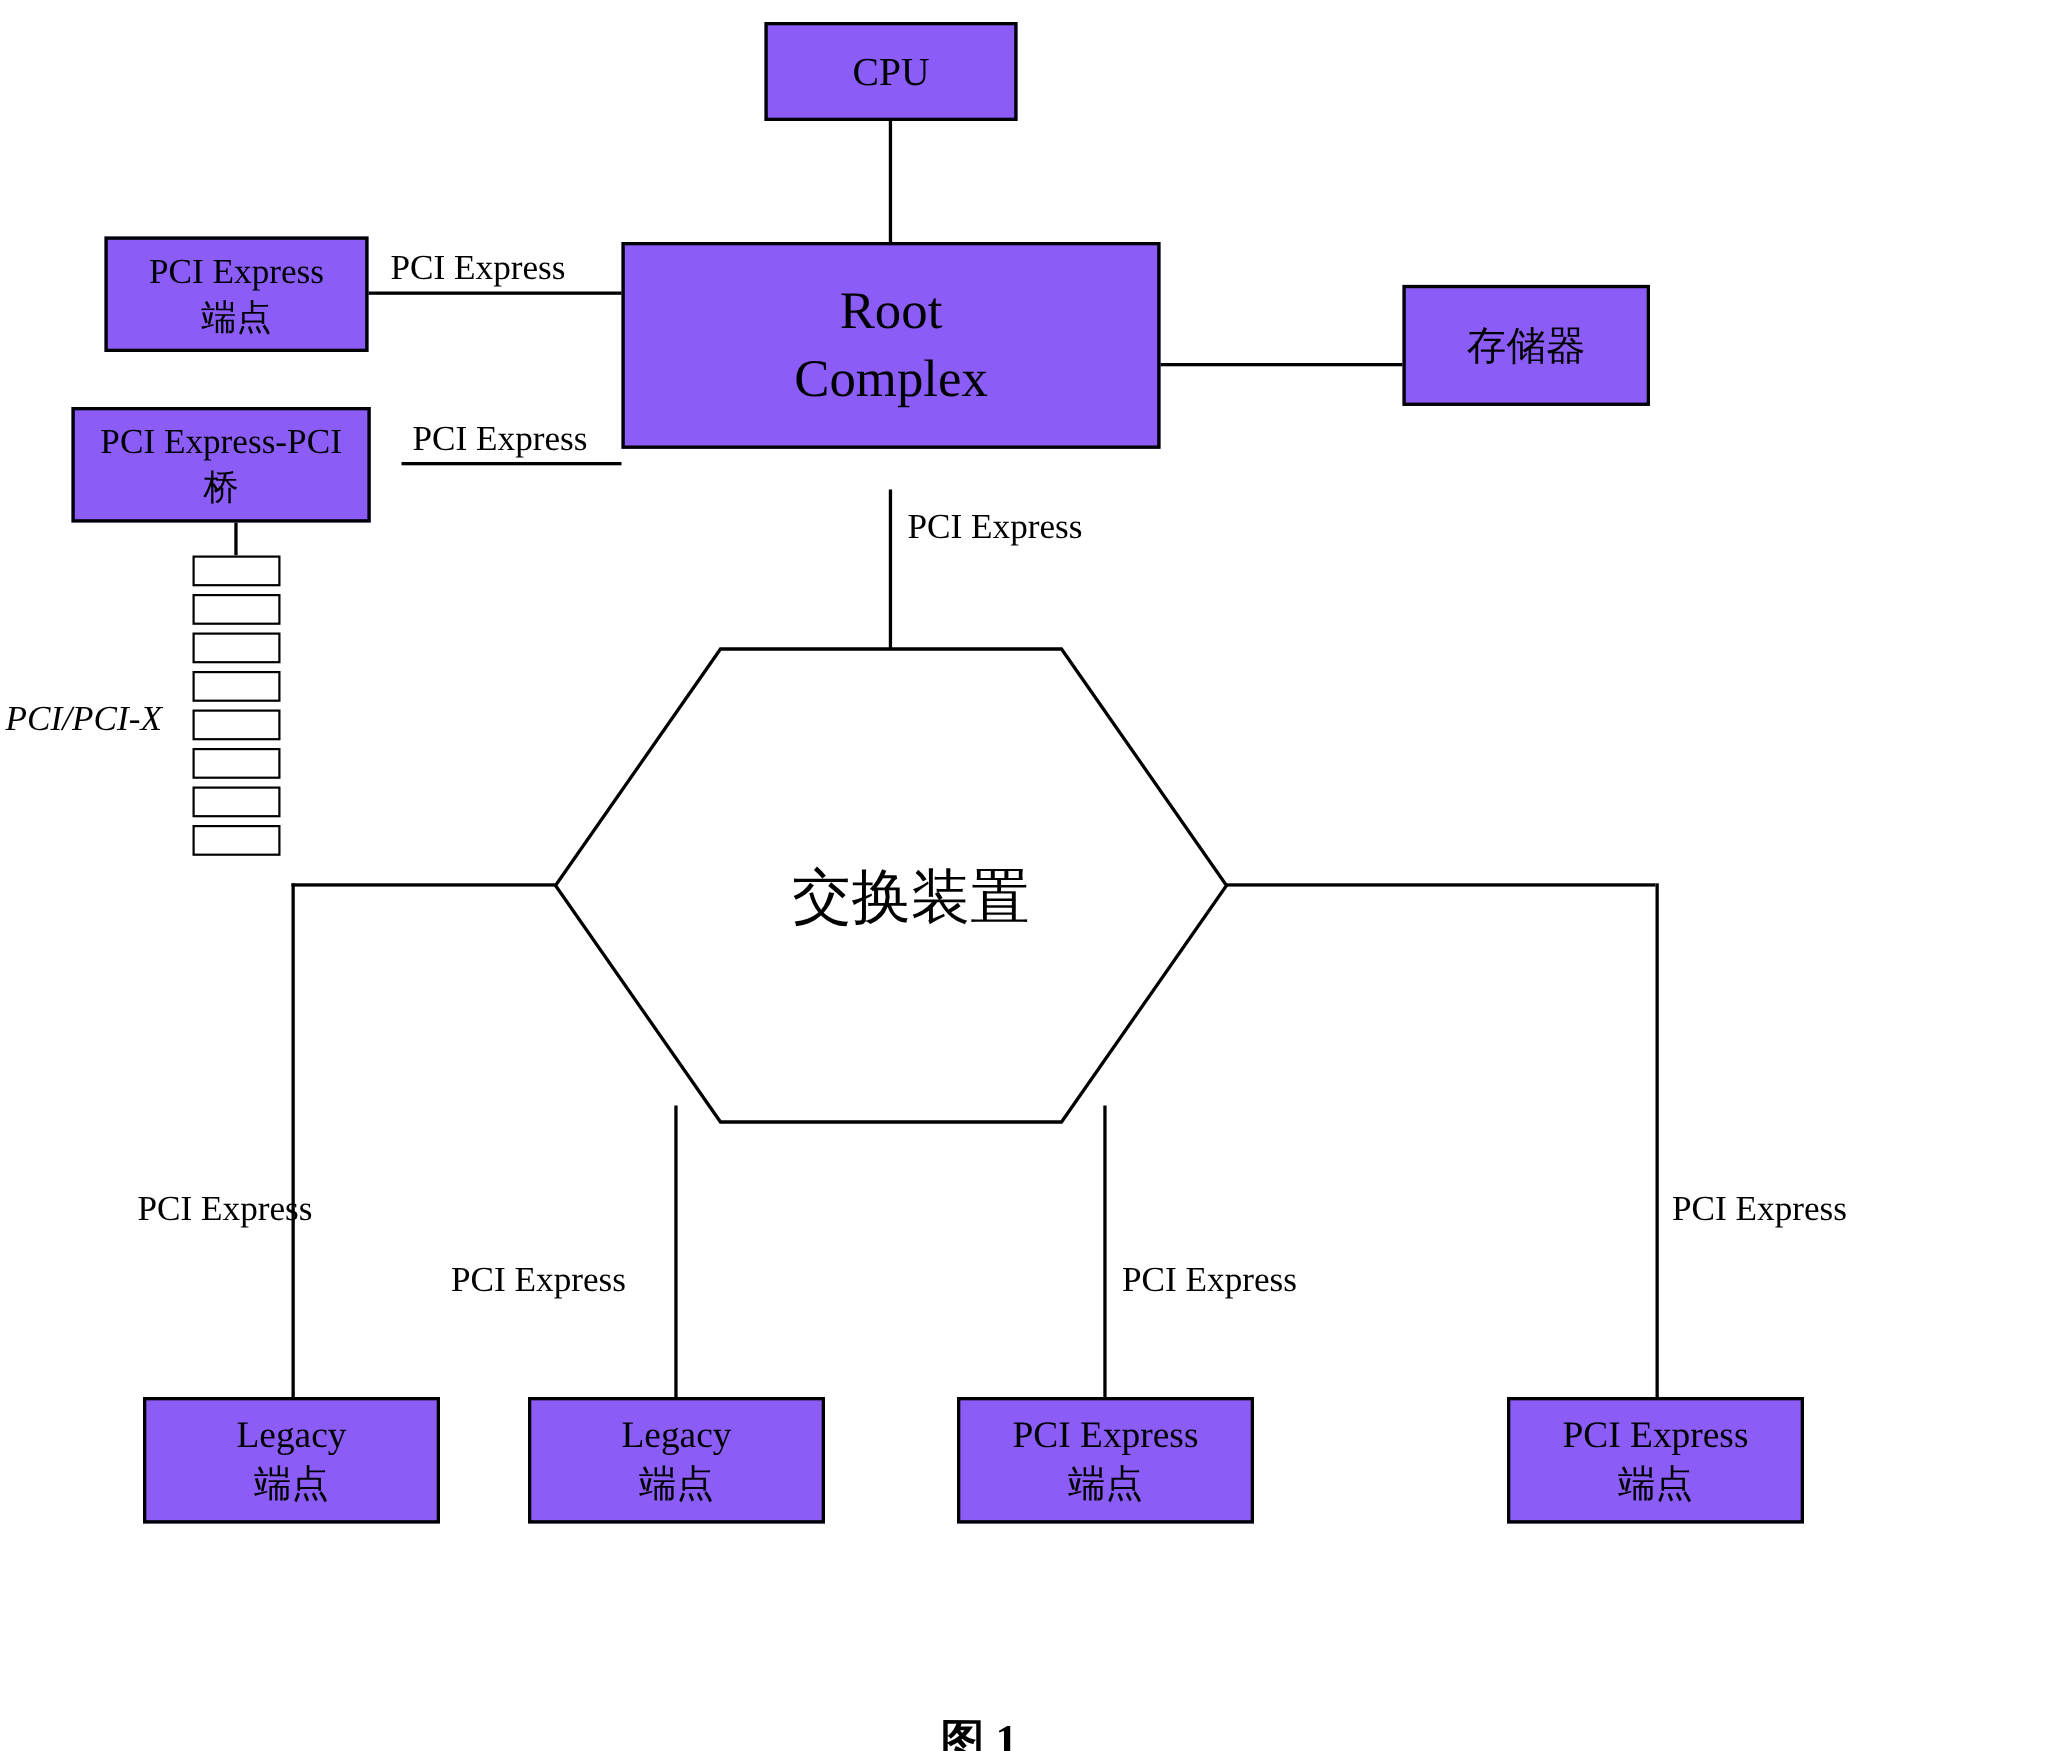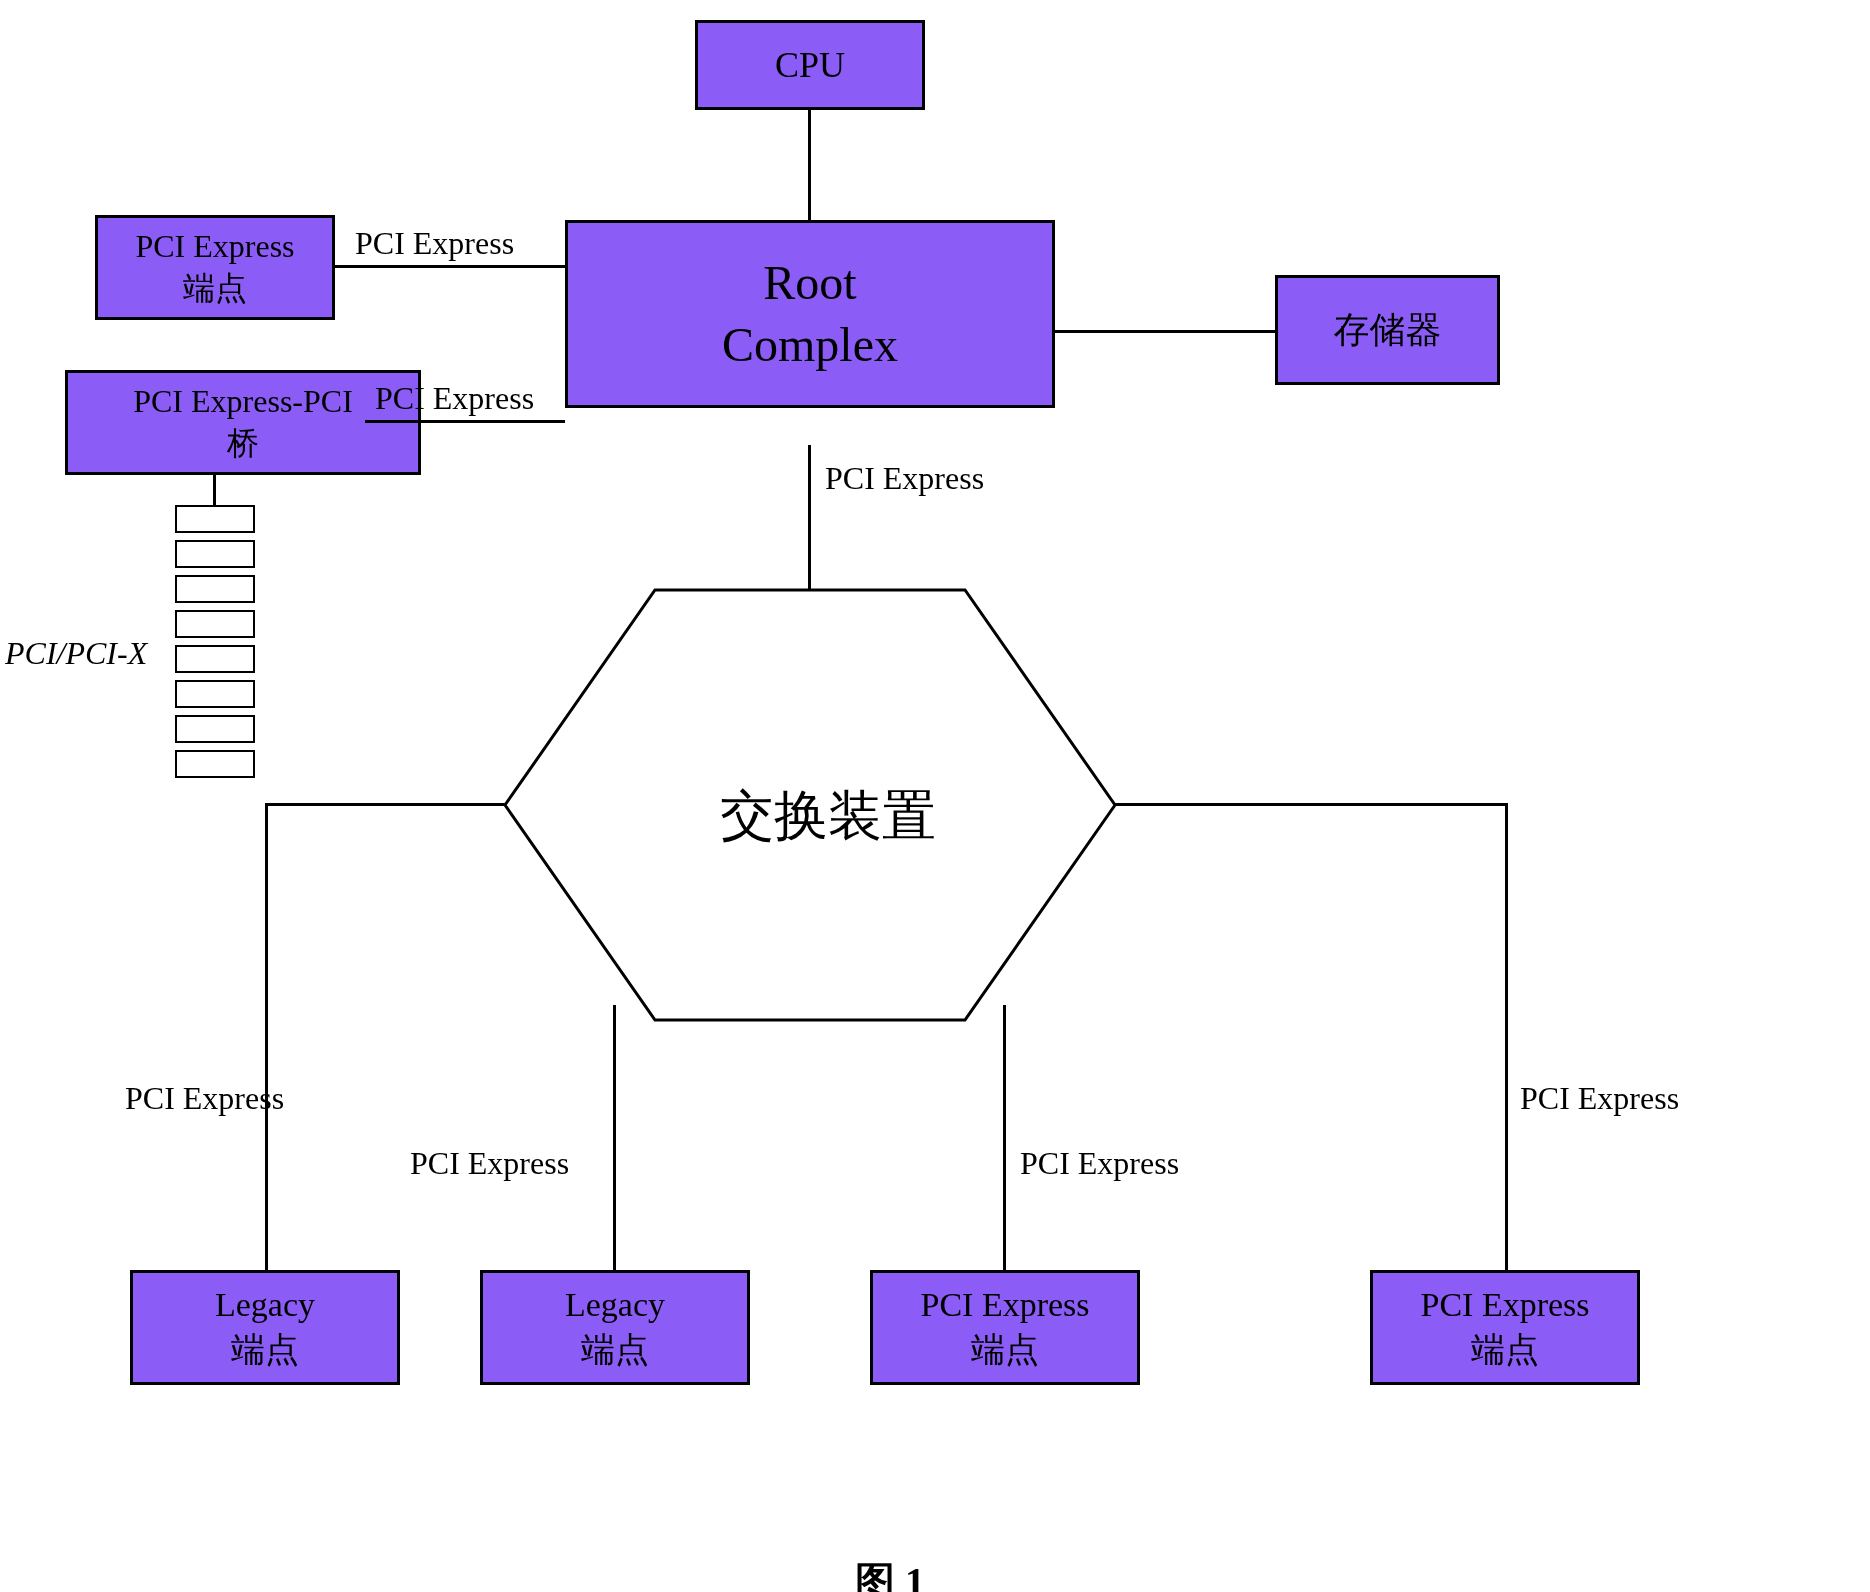--- a/index.html
+++ b/index.html
@@ -58,35 +58,35 @@
   <span class="box-text">CPU</span>
 </div>
 
 <div class="line vline" style="left: 808px; top: 110px; height: 110px;"></div>
 
 <div class="box" style="left: 565px; top: 220px; width: 490px; height: 188px;">
   <span class="box-text" style="font-size: 48px;">Root</span>
   <span class="box-text" style="font-size: 48px;">Complex</span>
 </div>
 
-<div class="box" style="left: 1275px; top: 275px; width: 225px; height: 110px;">
+<div class="box" style="left: 1275px; top: 259px; width: 225px; height: 110px;">
   <span class="box-text">存储器</span>
 </div>
 
 <div class="line hline" style="left: 1055px; top: 330px; width: 220px;"></div>
 
 <div class="box" style="left: 95px; top: 215px; width: 240px; height: 105px;">
   <span class="box-text" style="font-size: 32px;">PCI Express</span>
   <span class="box-text" style="font-size: 32px;">端点</span>
 </div>
 
 <div class="line hline" style="left: 335px; top: 265px; width: 230px;"></div>
 <div class="label" style="left: 355px; top: 225px;">PCI Express</div>
 
-<div class="box" style="left: 65px; top: 370px; width: 356px; height: 105px;">
+<div class="box" style="left: 65px; top: 370px; width: 272px; height: 105px;">
   <span class="box-text" style="font-size: 32px;">PCI Express-PCI</span>
   <span class="box-text" style="font-size: 32px;">桥</span>
 </div>
 
 <div class="line hline" style="left: 365px; top: 420px; width: 200px;"></div>
 <div class="label" style="left: 375px; top: 380px;">PCI Express</div>
 
 <div class="line vline" style="left: 808px; top: 445px; height: 145px;"></div>
 <div class="label" style="left: 825px; top: 460px;">PCI Express</div>
 

